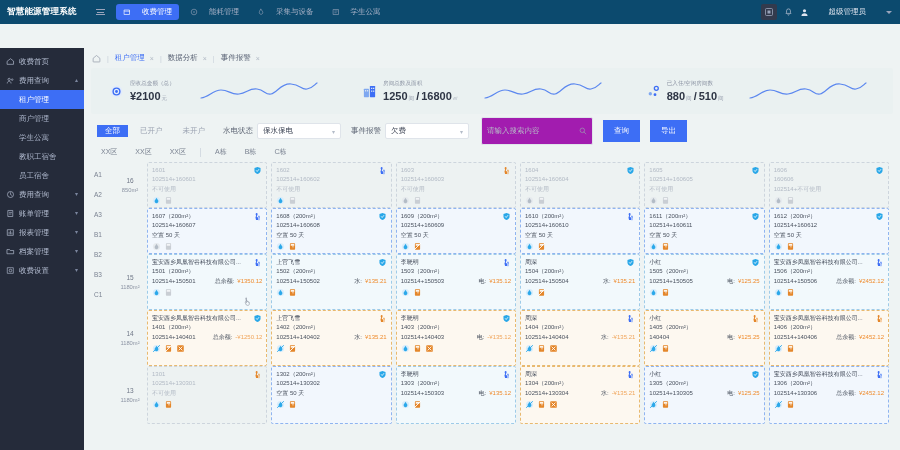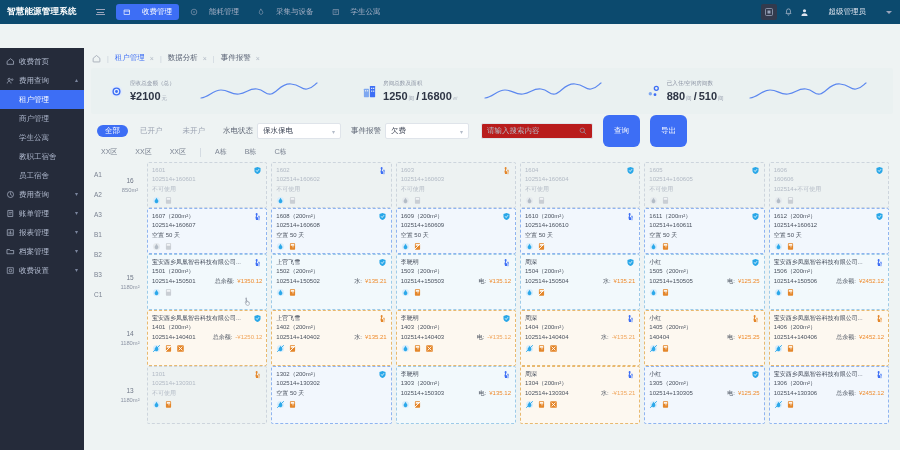--- a/index.html
+++ b/index.html
@@ -97,40 +97,40 @@
   .stat-val { font-size: 11px; font-weight: bold; color: #2e3545; white-space: nowrap; }
   .stat-val .unit { font-size: 5.6px; font-weight: normal; color: #9aa1b0; margin-left: 1px; }
   .spark { flex: 1; display: flex; align-items: center; justify-content: center; }
 
   
   .filters {
     height: 26px; flex: 0 0 26px; display: flex; align-items: center;
     gap: 4px; padding: 0 6px; margin-top: 4px;
   }
   .seg {
-    font-size: 7.5px; padding: 1px 8px; border-radius: 6px; cursor: pointer;
+    font-size: 7.5px; padding: 1px 8px; border-radius: 0; cursor: pointer;
     color: #9aa2b1; background: transparent; white-space: nowrap;
   }
   .seg.active { background: #3d6ef5; color: #fff; }
   .flabel { font-size: 7.5px; color: #5e6675; margin-left: 6px; white-space: nowrap; }
   .fselect {
     width: 84px; height: 16px; background: #fff; border: 1px solid #dfe4ea; border-radius: 2px;
     display: flex; align-items: center; padding: 0 5px; font-size: 7.5px; color: #3b4252;
     cursor: pointer; white-space: nowrap;
   }
   .fselect .cv { margin-left: auto; color: #b4bcc8; font-size: 6px; }
   .fsearch {
-    width: 112px; height: 16px; background: #b91c1c; border: 1px solid #dfe4ea; border-radius: 2px;
+    width: 112px; height: 28px; background: #a21caf; border: 1px solid #dfe4ea; border-radius: 2px;
     display: flex; align-items: center; padding: 0 5px; font-size: 7.5px; color: #b6bcc7;
     margin-left: 8px; cursor: text;
   }
   .fsearch .mag { margin-left: auto; }
   .btn {
-    height: 32px; padding: 0 11px; background: #3d6ef5; color: #fff; font-size: 7.5px;
-    border: none; border-radius: 6px; display: flex; align-items: center; justify-content: center;
+    height: 22px; padding: 0 11px; background: #3d6ef5; color: #fff; font-size: 7.5px;
+    border: none; border-radius: 0; display: flex; align-items: center; justify-content: center;
     cursor: pointer; margin-left: 6px; white-space: nowrap;
   }
 
   
   .zones { height: 16px; flex: 0 0 16px; display: flex; align-items: center; gap: 0; padding: 0 8px; }
   .zone { font-size: 7px; color: #7b8392; padding: 0 9px; cursor: pointer; white-space: nowrap; }
   .zone:first-child { padding-left: 2px; }
   .zdiv { width: 1px; height: 9px; background: #d4dbe2; margin: 0 5px; }
 
   

